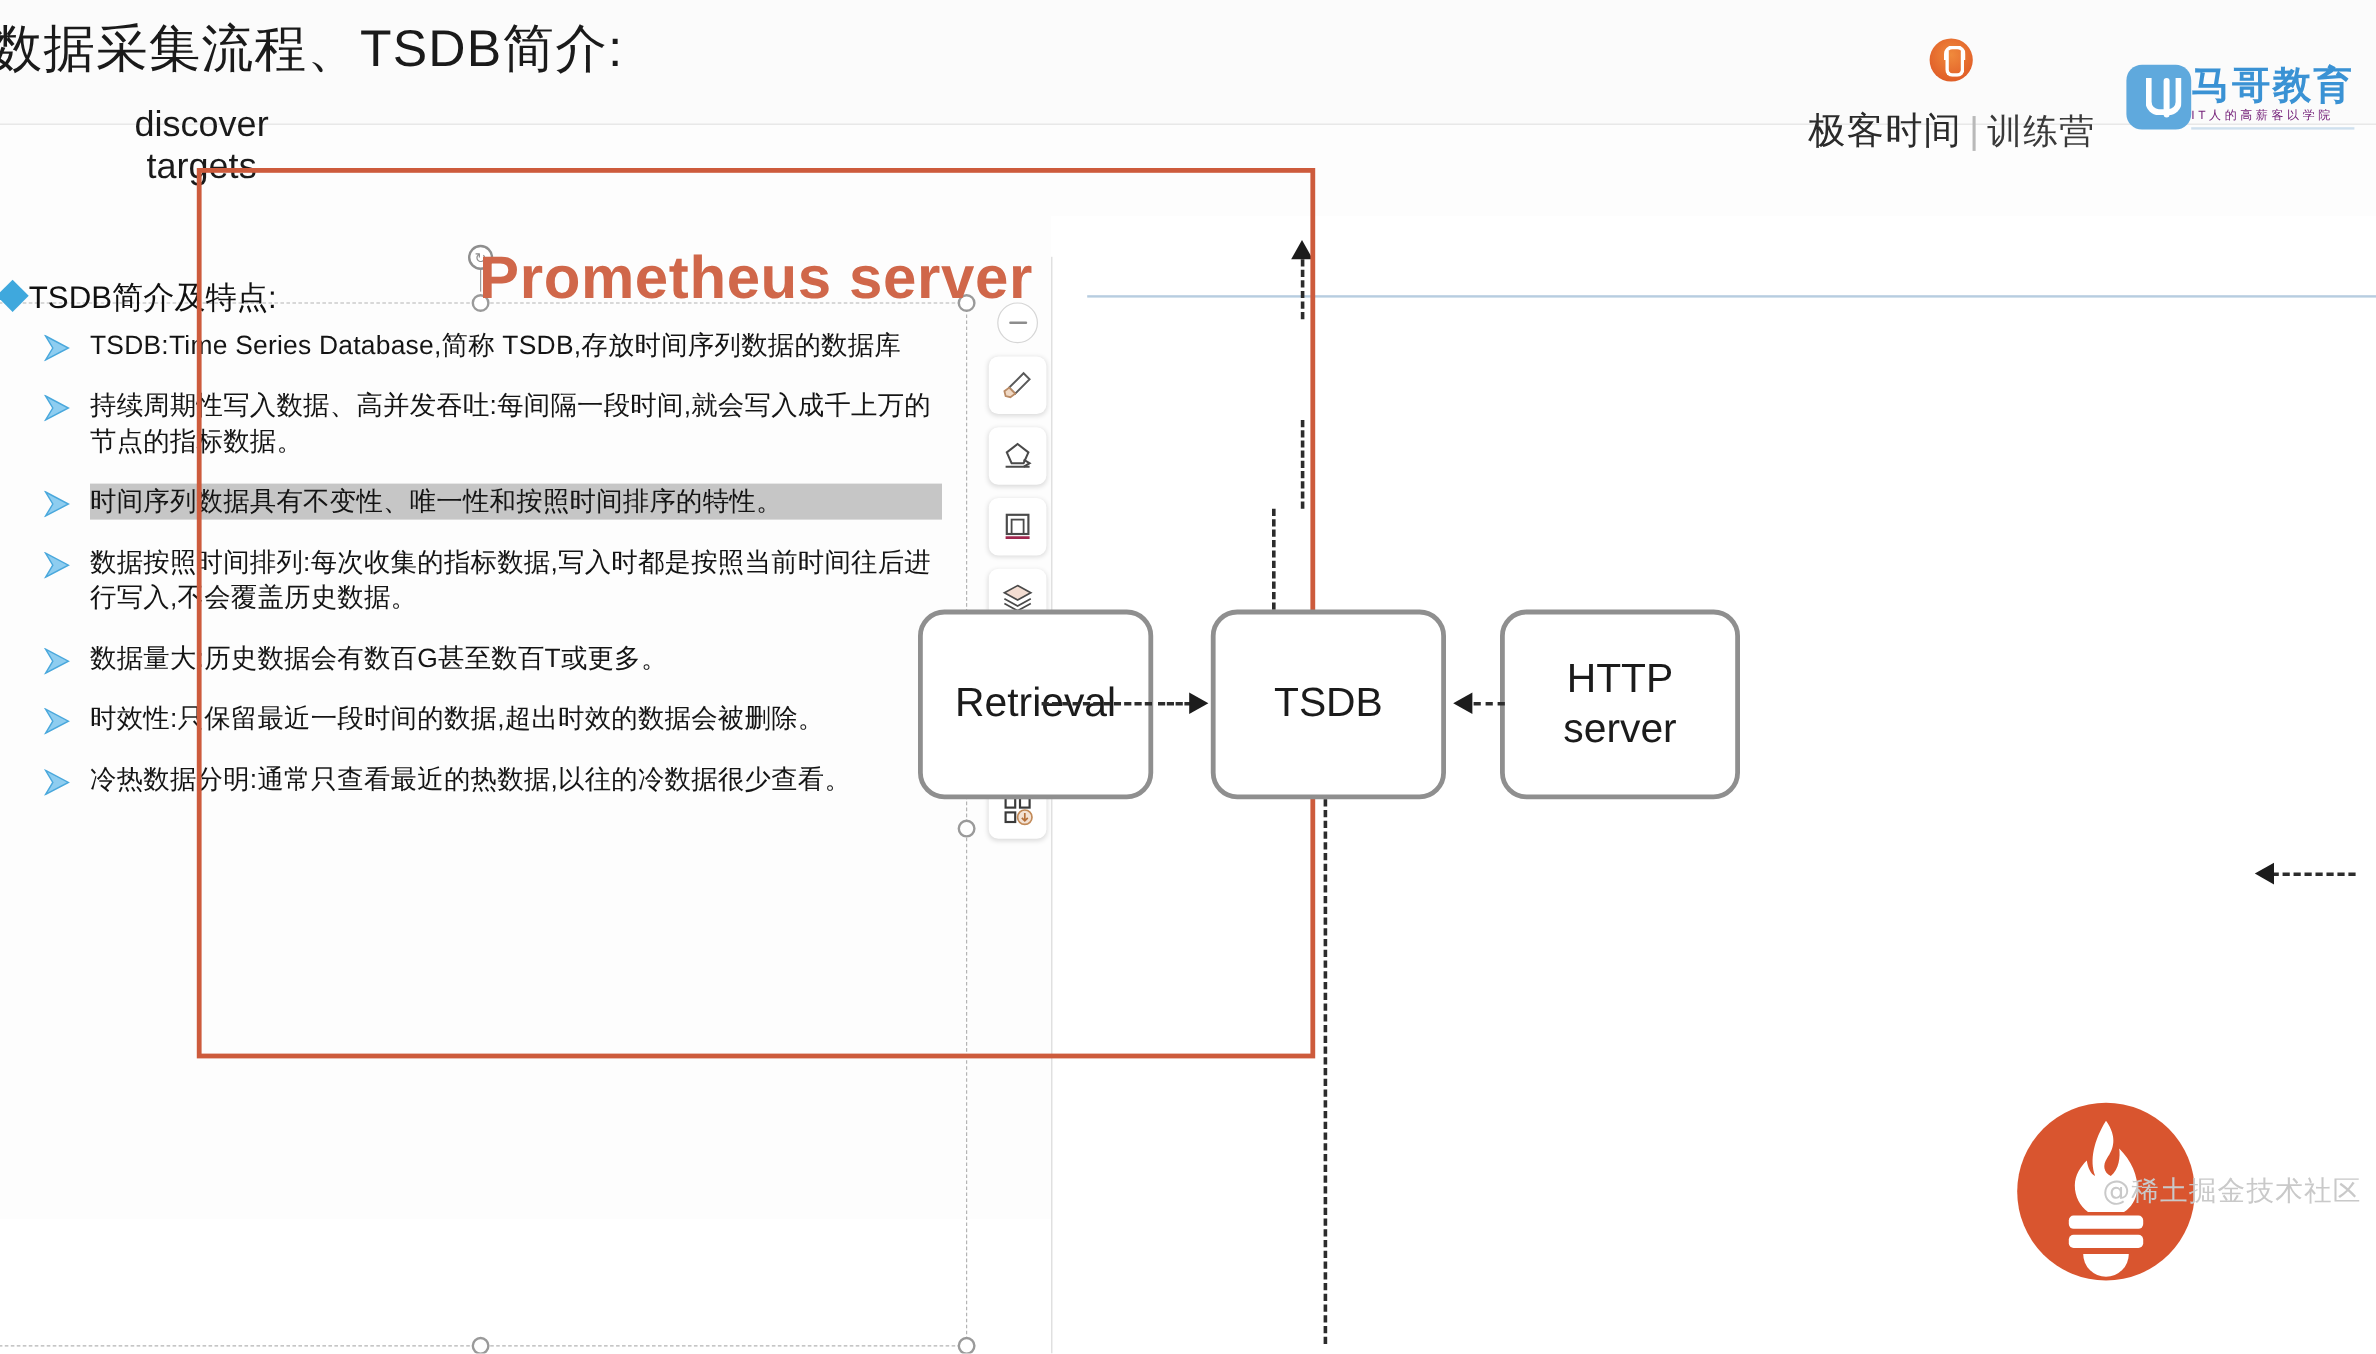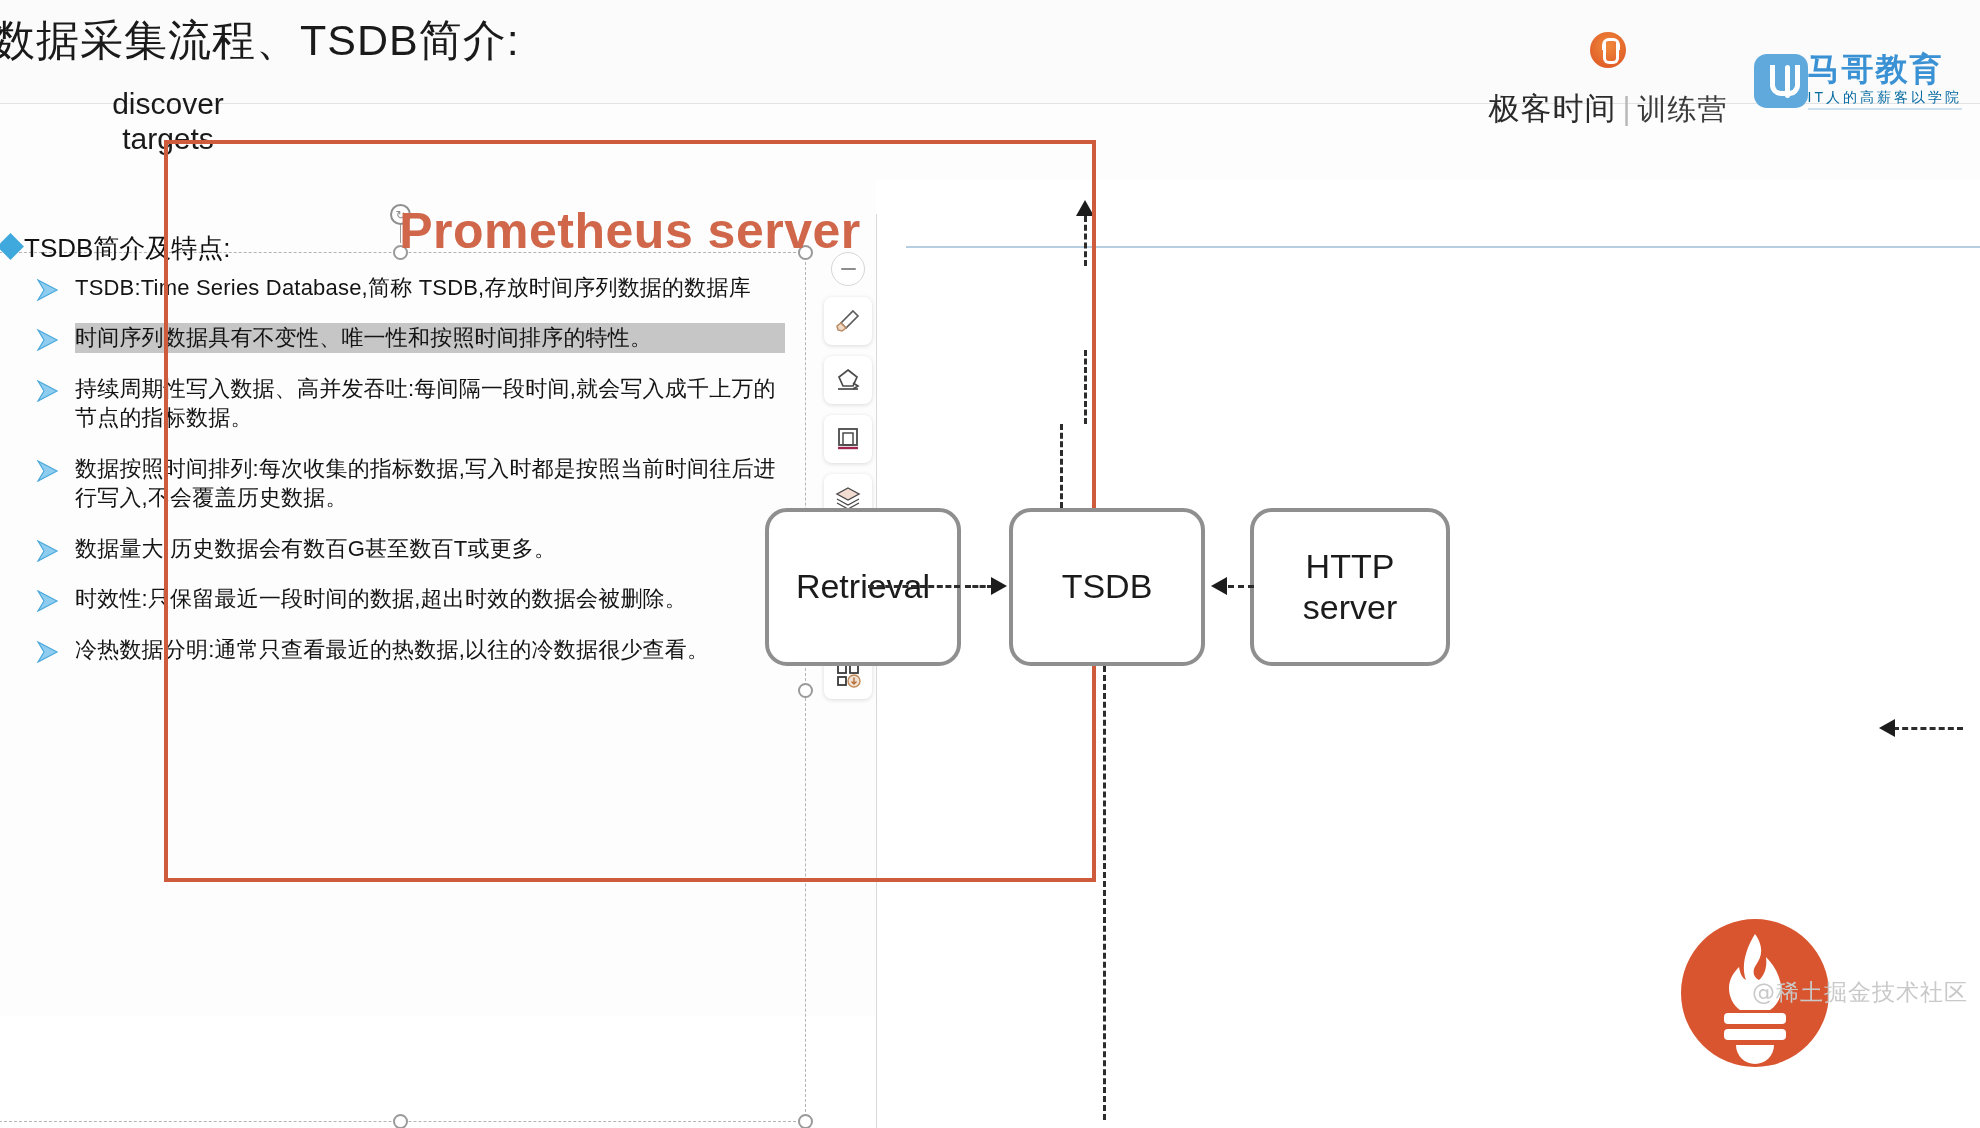--- a/index.html
+++ b/index.html
@@ -58,21 +58,21 @@
     content: ""; position: absolute; left: 16px; top: 11px;
     width: 20px; height: 26px; border: 5px solid #fff; border-top: none;
     border-radius: 0 0 11px 11px;
   }
   .mage-mark::before {
     content: ""; position: absolute; left: 31px; top: 11px;
     width: 5px; height: 33px; background: #fff; border-radius: 3px;
   }
   .mage-wordmark { display: flex; flex-direction: column; line-height: 1; }
   .mage-main { font-size: 32px; font-weight: 700; color: #3a92d4; letter-spacing: 2px; }
-  .mage-tag { font-size: 14px; color: #0369a1; letter-spacing: 3px; margin-top: 5px; }
+  .mage-tag { font-size: 10px; color: #701a75; letter-spacing: 3px; margin-top: 5px; }
   .mage-underline { height: 2px; background: #cfe0ee; margin-top: 4px; }
 
   
   .textbox {
     position: absolute; left: -6px; top: 252px; width: 812px; height: 870px;
     border: 1px dashed #b4b4b4; background: transparent;
   }
   .rot-stem {
     position: absolute; left: 405px; top: -32px; width: 1px; height: 22px; background: #9a9a9a;
   }
@@ -238,30 +238,30 @@
         </span>
         <span class="btext">TSDB:Time Series Database,简称 TSDB,存放时间序列数据的数据库</span>
       </div>
 
       <div class="bullet">
         <span class="arrow-mark">
           <svg width="26" height="22" viewBox="0 0 26 22">
               <path d="M3 1 L22 11 L3 21 L9 11 Z" fill="#8ecdf0" stroke="#4aa8dc" stroke-width="1.2"></path>
             </svg>
         </span>
+        <span class="btext">持续周期性写入数据、高并发吞吐:每间隔一段时间,就会写入成千上万的节点的指标数据。</span>
+      </div>
+
+      <div class="bullet">
+        <span class="arrow-mark">
+          <svg width="26" height="22" viewBox="0 0 26 22">
+              <path d="M3 1 L22 11 L3 21 L9 11 Z" fill="#8ecdf0" stroke="#4aa8dc" stroke-width="1.2"></path>
+            </svg>
+        </span>
         <span class="btext hl">时间序列数据具有不变性、唯一性和按照时间排序的特性。</span>
-      </div>
-
-      <div class="bullet">
-        <span class="arrow-mark">
-          <svg width="26" height="22" viewBox="0 0 26 22">
-              <path d="M3 1 L22 11 L3 21 L9 11 Z" fill="#8ecdf0" stroke="#4aa8dc" stroke-width="1.2"></path>
-            </svg>
-        </span>
-        <span class="btext">持续周期性写入数据、高并发吞吐:每间隔一段时间,就会写入成千上万的节点的指标数据。</span>
       </div>
 
 
       <div class="bullet">
         <span class="arrow-mark">
           <svg width="26" height="22" viewBox="0 0 26 22">
               <path d="M3 1 L22 11 L3 21 L9 11 Z" fill="#8ecdf0" stroke="#4aa8dc" stroke-width="1.2"></path>
             </svg>
         </span>
         <span class="btext">数据按照时间排列:每次收集的指标数据,写入时都是按照当前时间往后进行写入,不会覆盖历史数据。</span>

